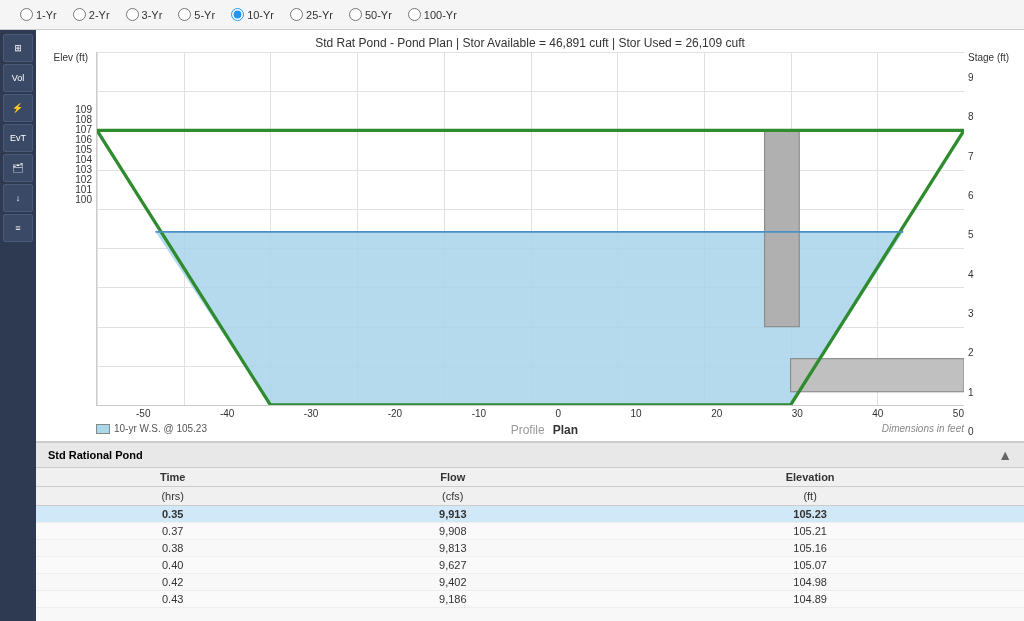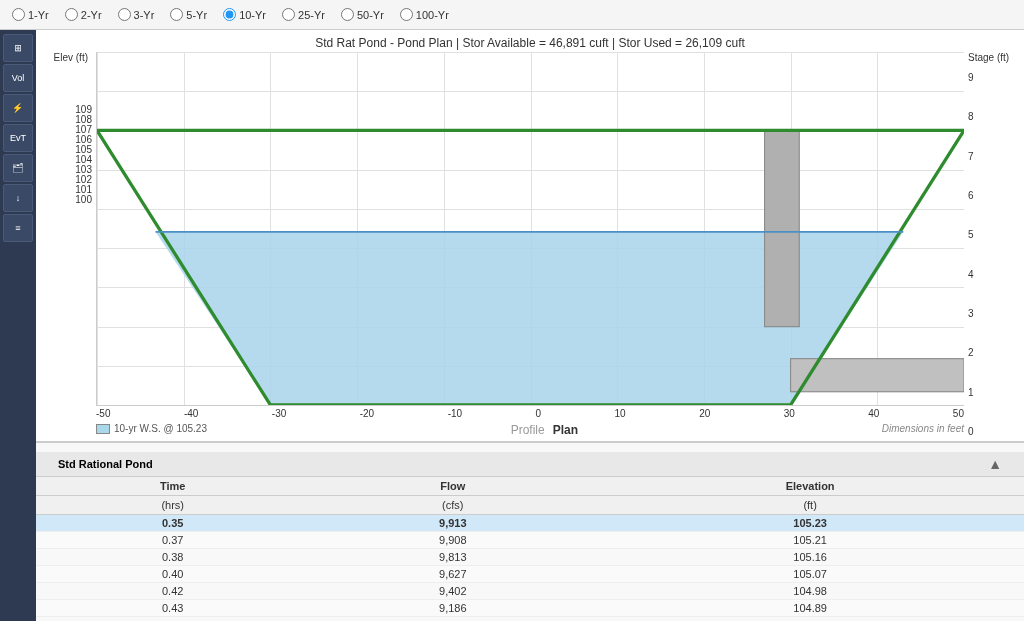--- a/index.html
+++ b/index.html
@@ -1,19 +1,19 @@
 <!DOCTYPE html>
 <html><head>
   <meta charset="utf-8">
   <style>
     * { box-sizing: border-box; margin: 0; padding: 0; }
     body { font-family: Arial, sans-serif; font-size: 11px; background: #f0f0f0; width: 1024px; height: 621px; overflow: hidden; display: flex; flex-direction: column; }
 
     
-    #top-bar { display: flex; align-items: center; background: #f5f5f5; border-bottom: 1px solid #ccc; padding: 4px 12px; gap: 16px; height: 30px; }
+    #top-bar { display: flex; align-items: center; background: #f5f5f5; border-bottom: 1px solid #ccc; padding: 4px 20px; gap: 16px; height: 30px; }
     .radio-item { display: flex; align-items: center; gap: 3px; font-size: 11px; color: #333; }
     .radio-item input[type=radio] { margin: 0; }
     .radio-item.active-radio input { accent-color: #2196F3; }
 
     
     #main { display: flex; flex: 1; overflow: hidden; }
 
     
     #sidebar { width: 36px; background: #2d3a52; display: flex; flex-direction: column; align-items: center; padding: 4px 2px; gap: 2px; }
     .sidebar-btn { width: 30px; height: 28px; background: #3a4a66; border: 1px solid #4a5a78; color: white; display: flex; align-items: center; justify-content: center; cursor: pointer; font-size: 9px; text-align: center; border-radius: 2px; }
@@ -40,21 +40,21 @@
     .chart-legend { display: flex; align-items: flex-start; justify-content: space-between; padding: 4px 0 0 0; }
     .legend-item { display: flex; align-items: center; gap: 4px; font-size: 10px; color: #555; }
     .legend-box { width: 14px; height: 10px; background: #a8d8ea; border: 1px solid #888; }
     .view-toggle { display: flex; gap: 8px; font-size: 12px; }
     .view-btn { cursor: pointer; color: #999; }
     .view-btn.active { color: #333; font-weight: bold; }
     .dim-label { font-size: 10px; color: #888; font-style: italic; }
 
     
     #bottom-table { height: 180px; background: #f8f8f8; border-top: 2px solid #ccc; display: flex; flex-direction: column; }
-    .table-header-row { background: #e8e8e8; padding: 4px 22px; font-weight: bold; font-size: 11px; border-bottom: 1px solid #ccc; display: flex; align-items: center; justify-content: space-between; margin-top: 9px; }
+    .table-header-row { background: #e8e8e8; padding: 4px 12px; font-weight: bold; font-size: 11px; border-bottom: 1px solid #ccc; display: flex; align-items: center; justify-content: space-between; }
     .table-scroll { overflow-y: auto; flex: 1; position: relative; }
     table { width: 100%; border-collapse: collapse; }
     th { font-size: 11px; font-weight: bold; padding: 3px 8px; text-align: center; color: #333; background: #f0f0f0; border-bottom: 1px solid #ccc; }
     td { font-size: 11px; padding: 2px 8px; text-align: center; color: #333; border-bottom: 1px solid #eee; }
     tr.highlight td { font-weight: bold; background: #d0e8f8; }
     tr:nth-child(even) { background: #fafafa; }
 
     
     .y-ticks { position: relative; height: 100%; display: flex; flex-direction: column; justify-content: space-between; align-items: flex-end; padding-right: 4px; }
     .y-tick { font-size: 10px; color: #333; line-height: 1; }
@@ -167,21 +167,21 @@
               <rect x="640" y="278" width="160" height="30" fill="#c0c0c0" stroke="#888" stroke-width="1"></rect>
 
               <polyline points="0,71 160,320 640,320 800,71" fill="none" stroke="#2e8b2e" stroke-width="3"></polyline>
 
               <line x1="0" y1="71" x2="800" y2="71" stroke="#2e8b2e" stroke-width="3"></line>
 
               <line x1="54" y1="163" x2="744" y2="163" stroke="#4a90c4" stroke-width="1.5" stroke-dasharray="none"></line>
             </svg>
           </div>
 
-          <div style="display:flex; justify-content:space-between; padding: 2px 0 0 0;" id="x-axis-ticks">
+          <div style="display:flex; justify-content:space-between; padding: 2px 0 0 0; margin-left: 40px;" id="x-axis-ticks">
               <span class="x-tick">-50</span>
               <span class="x-tick">-40</span>
               <span class="x-tick">-30</span>
               <span class="x-tick">-20</span>
               <span class="x-tick">-10</span>
               <span class="x-tick">0</span>
               <span class="x-tick">10</span>
               <span class="x-tick">20</span>
               <span class="x-tick">30</span>
               <span class="x-tick">40</span>

